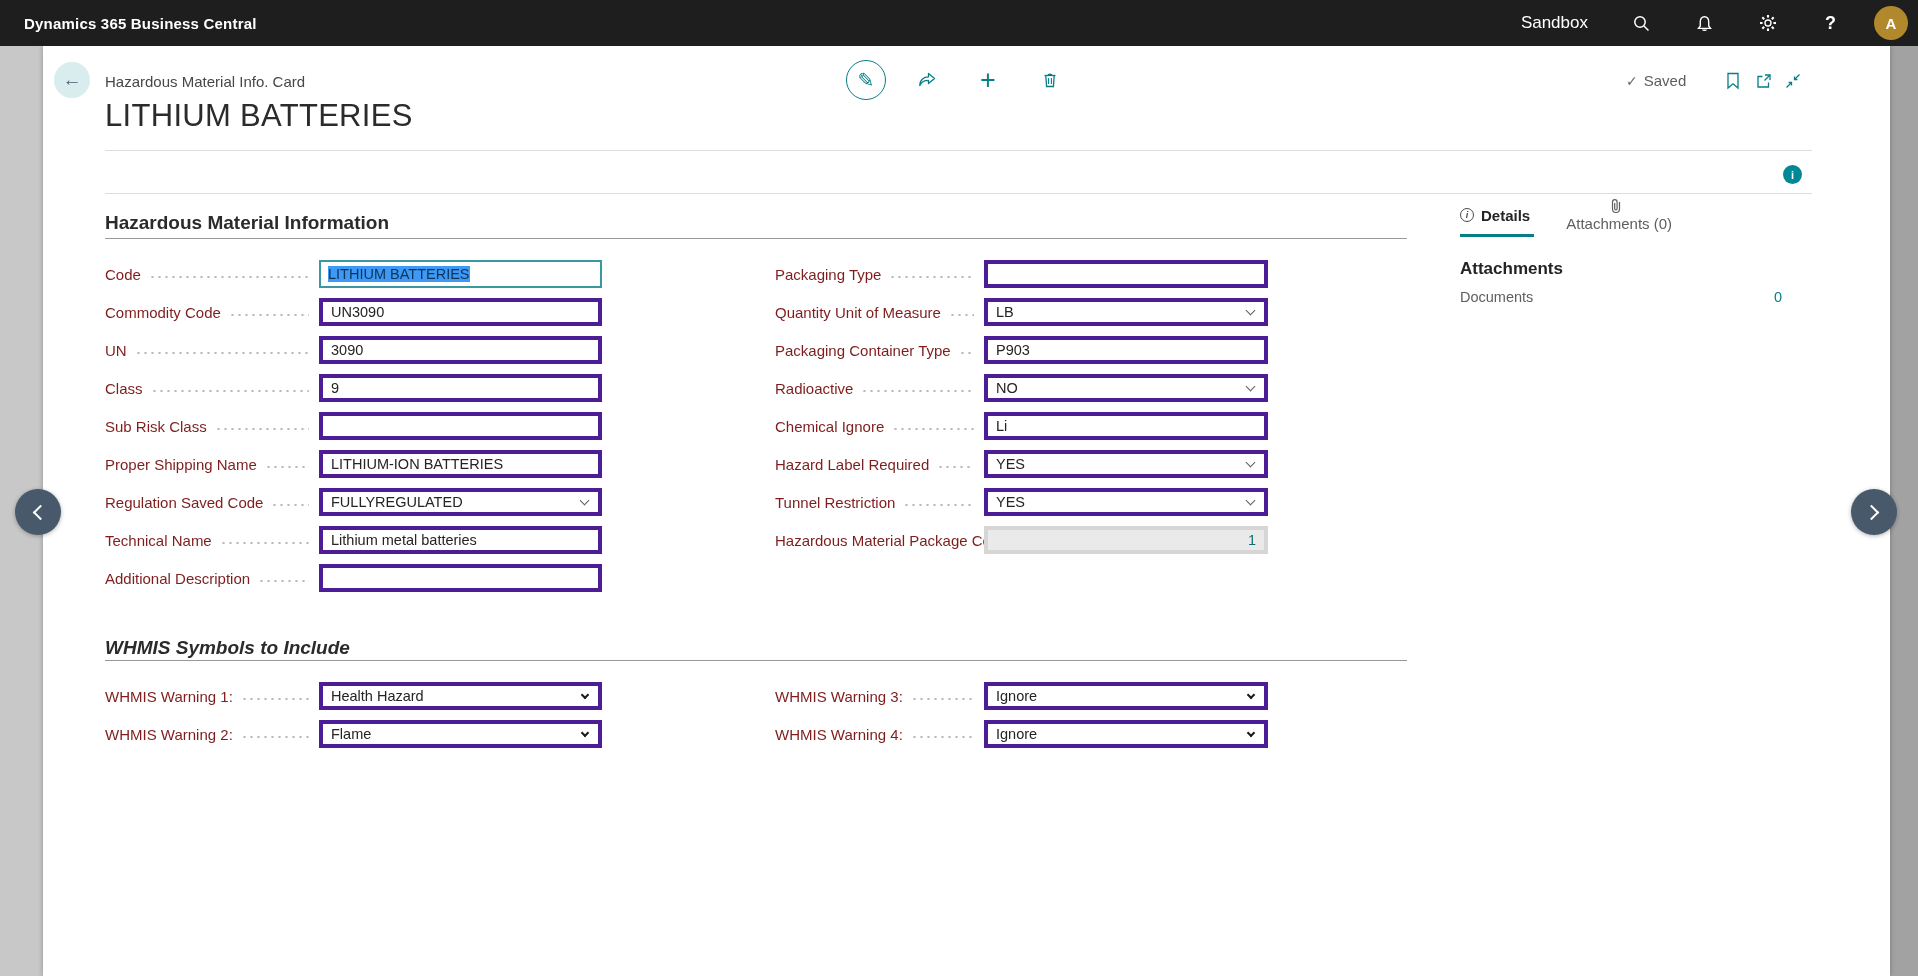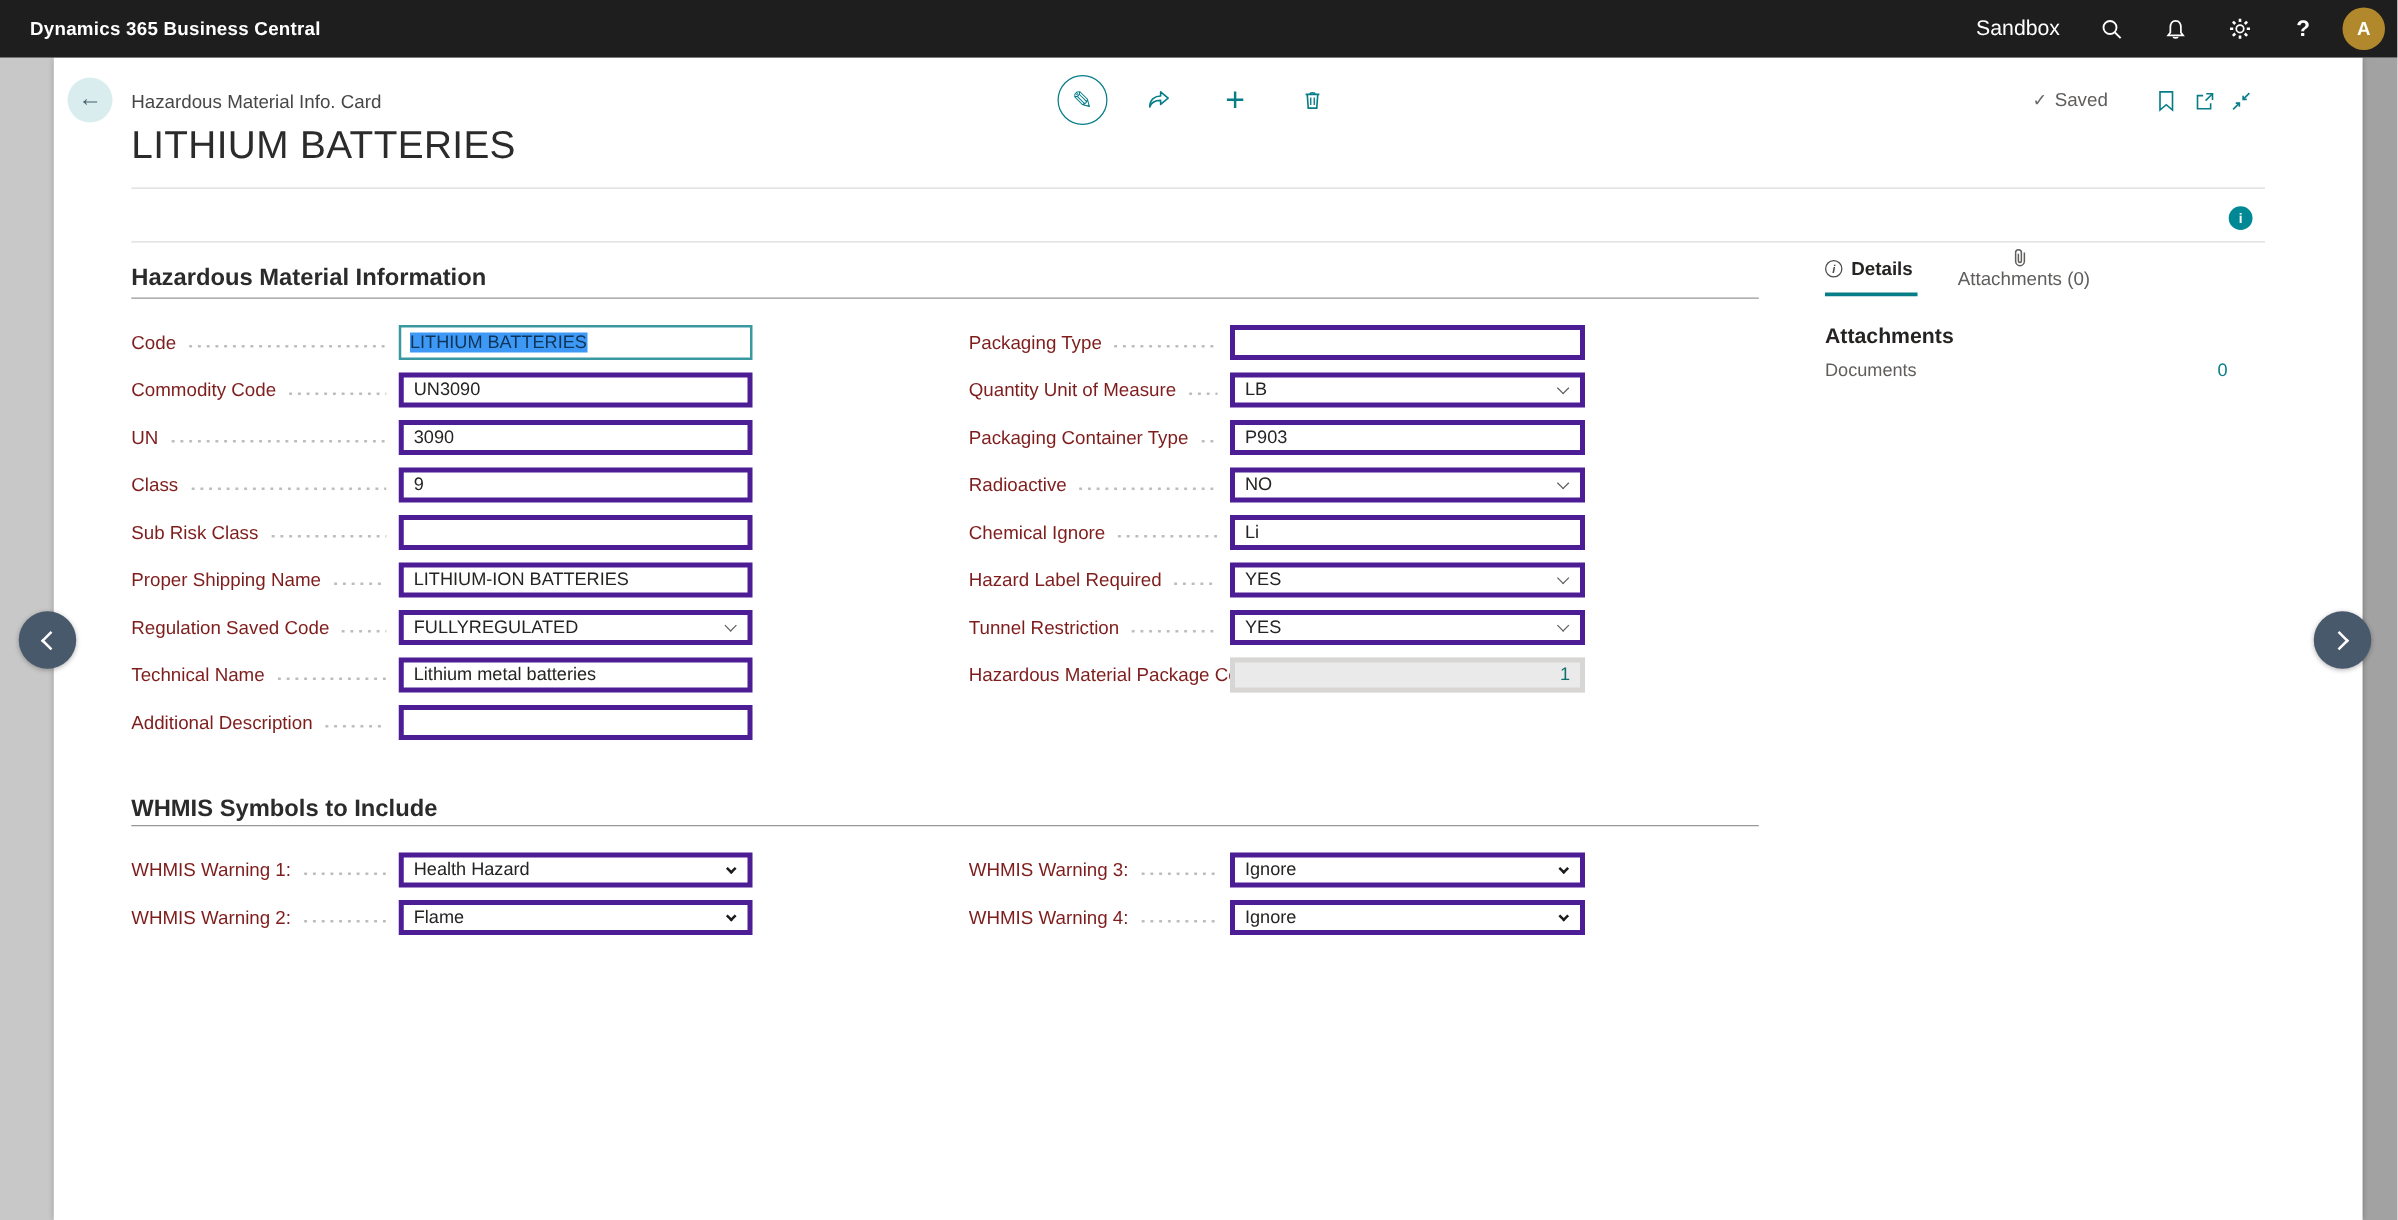--- a/index.html
+++ b/index.html
@@ -2,21 +2,21 @@
 <html><head>
 <meta charset="utf-8">
 <style>
   * { margin:0; padding:0; box-sizing:border-box; }
   html,body { width:1918px; height:976px; overflow:hidden; font-family:"Liberation Sans","DejaVu Sans",sans-serif; }
   body { position:relative; background:#c8c8c8; }
 
   
   .topbar { position:absolute; left:0; top:0; width:1918px; height:46px; background:#1e1e1e; display:flex; align-items:center; z-index:30; }
   .tb-title { color:#fff; font-size:15px; font-weight:700; margin-left:24px; letter-spacing:.2px; }
-  .tb-right { position:absolute; right:10px; top:0; height:46px; display:flex; align-items:center; }
+  .tb-right { position:absolute; right:10px; top:0; height:46px; display:flex; align-items:center;gap:12px; }
   .tb-env { color:#fff; font-size:17px; margin-right:16px; }
   .tb-cell { width:51px; height:46px; display:flex; align-items:center; justify-content:center; cursor:pointer; }
   .tb-q { color:#fff; font-size:18px; font-weight:700; }
   .avatar { width:34px; height:34px; border-radius:50%; background:#b1892c; color:#fff; font-size:15px; font-weight:700; display:flex; align-items:center; justify-content:center; margin-left:6px; }
 
   
   .right-gutter { position:absolute; left:1890px; top:46px; width:28px; height:930px; background:#a2a2a2; }
   .card { position:absolute; left:43px; top:46px; width:1847px; height:930px; background:#fff; box-shadow:0 0 5px rgba(0,0,0,.28); }
 
   .back-btn { position:absolute; left:11px; top:16px; width:36px; height:36px; border-radius:50%; background:#d9edef; color:#45626e; font-size:19px; display:flex; align-items:center; justify-content:center; cursor:pointer; }
@@ -37,21 +37,21 @@
   .hicon.openwin { left:1712px; }
   .hicon.collapse { left:1741px; }
 
   .hr-full { position:absolute; left:62px; width:1707px; height:1px; background:#dcdcdc; }
   .hr1 { top:104px; } .hr2 { top:147px; }
   .info-badge { position:absolute; left:1740px; top:119px; width:19px; height:19px; border-radius:50%; background:#008995; color:#fff; font-size:11px; font-weight:700; display:flex; align-items:center; justify-content:center; cursor:pointer; }
 
   
   .section-title { position:absolute; font-size:19px; font-weight:700; color:#2b2b2b; }
   .sec1-title { left:62px; top:166px; }
-  .sec2-title { left:62px; top:591px; }
+  .sec2-title { left:62px; top:591px;font-style:italic; }
   .section-rule { position:absolute; left:62px; width:1302px; height:1px; background:#9a9897; }
   .sec1-rule { top:192px; } .sec2-rule { top:614px; }
 
   .fcol { position:absolute; }
   .col-left  { left:62px;  top:209px; width:497px; }
   .col-right { left:732px; top:209px; width:493px; }
   .whmis-left  { left:62px;  top:631px; width:497px; }
   .whmis-right { left:732px; top:631px; width:493px; }
 
   .frow { display:flex; align-items:center; height:38px; }

